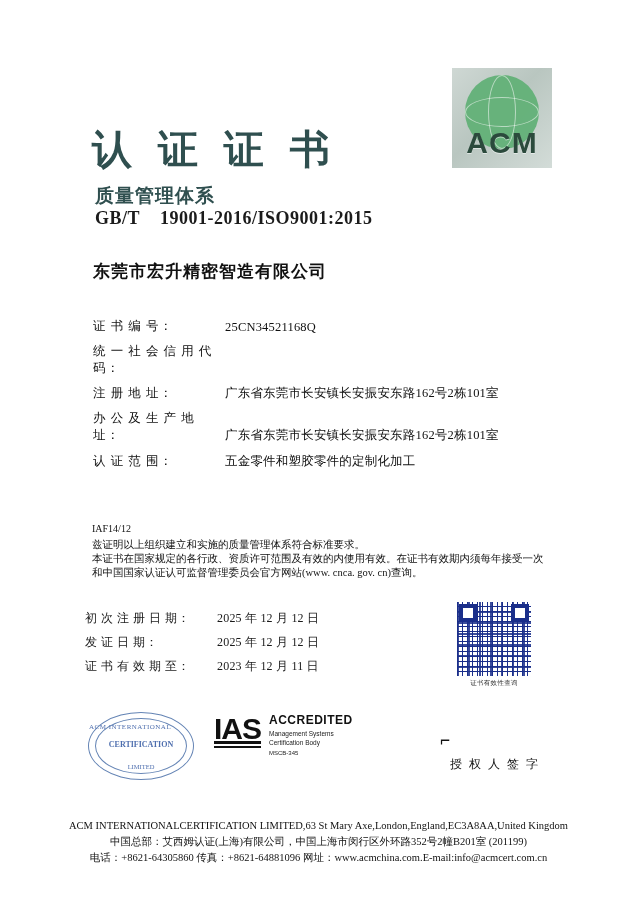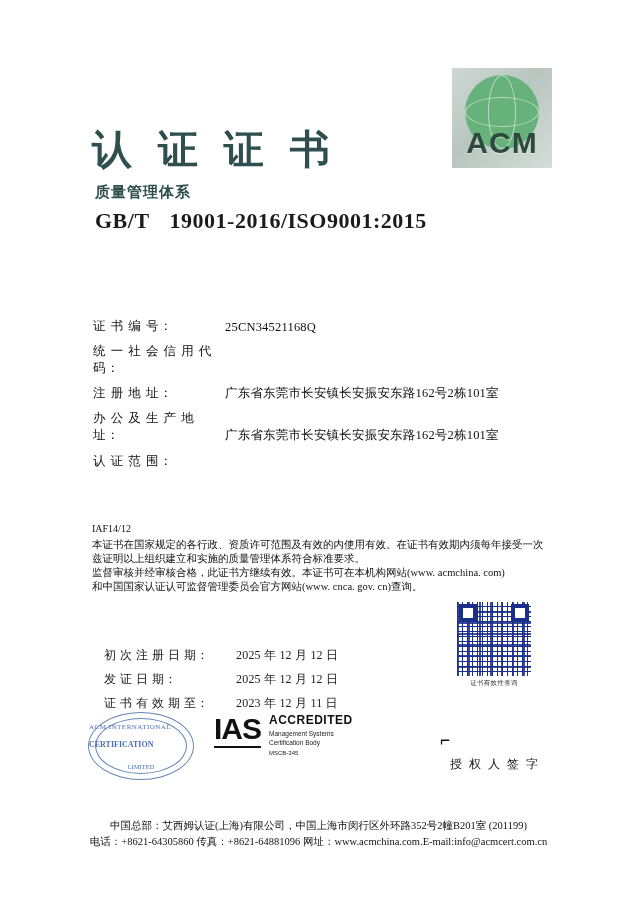--- a/index.html
+++ b/index.html
@@ -84,30 +84,30 @@
     font-family: "DejaVu Serif", serif;
     font-size: 40px;
     font-weight: bold;
     letter-spacing: 6px;
     color: #2f4f4f;
   }
   .sub-title {
     position: absolute;
     left: 95px;
     top: 183px;
-    font-size: 15px;
+    font-size: 19px;
     font-weight: bold;
     letter-spacing: 1px;
     color: #2f4f4f;
   }
   .standard-line {
     position: absolute;
     left: 95px;
     top: 208px;
-    font-size: 22px;
+    font-size: 18px;
     font-weight: bold;
     color: #1b1b1b;
     letter-spacing: 0.5px;
   }
   .standard-line .gbt { margin-right: 20px; }
 
   .company-name {
     position: absolute;
     left: 93px;
     top: 260px;
@@ -163,24 +163,23 @@
   .statement .iaf {
     font-family: "Liberation Serif", serif;
     font-size: 10px;
     margin-bottom: 2px;
   }
   .statement p { margin: 0; }
 
   
   .dates {
     position: absolute;
-    left: 104px;
+    left: 85px;
     top: 610px;
     width: 320px;
-    margin-top: 37px;
   }
   .date-row {
     display: flex;
     align-items: baseline;
     margin-bottom: 7px;
     font-size: 12px;
   }
   .date-label {
     width: 132px;
     flex: 0 0 132px;
@@ -248,20 +247,21 @@
     left: 0; top: 10px;
     width: 100%;
     text-align: left;
     font-size: 7px;
     letter-spacing: 0.5px;
   }
   .seal-text-mid {
     position: absolute;
     left: 0; top: 27px;
     width: 100%;
+    text-align: center;
     font-size: 8px;
     font-weight: bold;
   }
   .seal-text-bot {
     position: absolute;
     left: 0; bottom: 9px;
     width: 100%;
     text-align: center;
     font-size: 6.5px;
   }
@@ -275,20 +275,21 @@
   }
   .ias-mark {
     font-family: "Liberation Sans", sans-serif;
     font-weight: bold;
     font-size: 30px;
     letter-spacing: -1px;
     line-height: 30px;
     color: #111;
     border-bottom: 2px solid #111;
     padding-bottom: 2px;
+    text-decoration: underline;
   }
   .ias-right {
     margin-left: 8px;
     font-family: "Liberation Sans", sans-serif;
     line-height: 1.15;
   }
   .ias-accredited {
     font-size: 12px;
     font-weight: bold;
     letter-spacing: 0.5px;
@@ -349,20 +350,21 @@
     <div class="logo-globe"></div>
     <div class="logo-text">ACM</div>
   </div>
 
   <div class="main-title">认 证 证 书</div>
   <div class="sub-title">质量管理体系</div>
   <div class="standard-line">
     <span class="gbt">GB/T</span><span>19001-2016/ISO9001:2015</span>
   </div>
 
+  <div class="company-name">东莞市宏升精密智造有限公司</div>
 
   <div class="fields">
     <div class="field-row">
       <div class="field-label">证 书 编 号：</div>
       <div class="field-value">25CN34521168Q</div>
     </div>
     <div class="field-row">
       <div class="field-label">统 一 社 会 信 用 代 码：</div>
     </div>
     <div class="field-row">
@@ -371,28 +373,28 @@
     </div>
     <div class="field-row">
       <div class="field-label">办 公 及 生 产 地 址：</div>
       <div class="field-value">广东省东莞市长安镇长安振安东路162号2栋101室</div>
     </div>
   </div>
 
   <div class="scope-block">
     <div class="field-row">
       <div class="field-label">认 证 范 围：</div>
+      <div class="field-value">五金零件和塑胶零件的定制化加工</div>
     </div>
   </div>
 
   <div class="statement">
     <div class="iaf">IAF14/12</div>
+    <p>兹证明以上组织建立和实施的质量管理体系符合标准要求。</p>
     <p>本证书在国家规定的各行政、资质许可范围及有效的内使用有效。在证书有效期内须每年接受一次</p>
-    <p>兹证明以上组织建立和实施的质量管理体系符合标准要求。</p>
-    <p>监督审核并经审核合格，此证书方继续有效。本证书可在本机构网站(www. acmchina. com)</p>
     <p>和中国国家认证认可监督管理委员会官方网站(www. cnca. gov. cn)查询。</p>
   </div>
 
   <div class="dates">
     <div class="date-row">
       <div class="date-label">初 次 注 册 日 期：</div>
       <div class="date-value">2025 年 12 月 12 日</div>
     </div>
     <div class="date-row">
       <div class="date-label">发 证 日 期：</div>
@@ -425,17 +427,18 @@
       <div class="ias-code">MSCB-345</div>
     </div>
   </div>
 
   <div class="signature">
     <div class="sig-mark">⌐</div>
     <div class="sig-label">授 权 人 签 字</div>
   </div>
 
   <div class="footer">
+    <div>ACM INTERNATIONALCERTIFICATION LIMITED,63 St Mary Axe,London,England,EC3A8AA,United Kingdom</div>
     <div>中国总部：艾西姆认证(上海)有限公司，中国上海市闵行区外环路352号2幢B201室 (201199)</div>
     <div>电话：+8621-64305860 传真：+8621-64881096 网址：www.acmchina.com.E-mail:info@acmcert.com.cn</div>
   </div>
 
 </div>
 
 </body></html>

